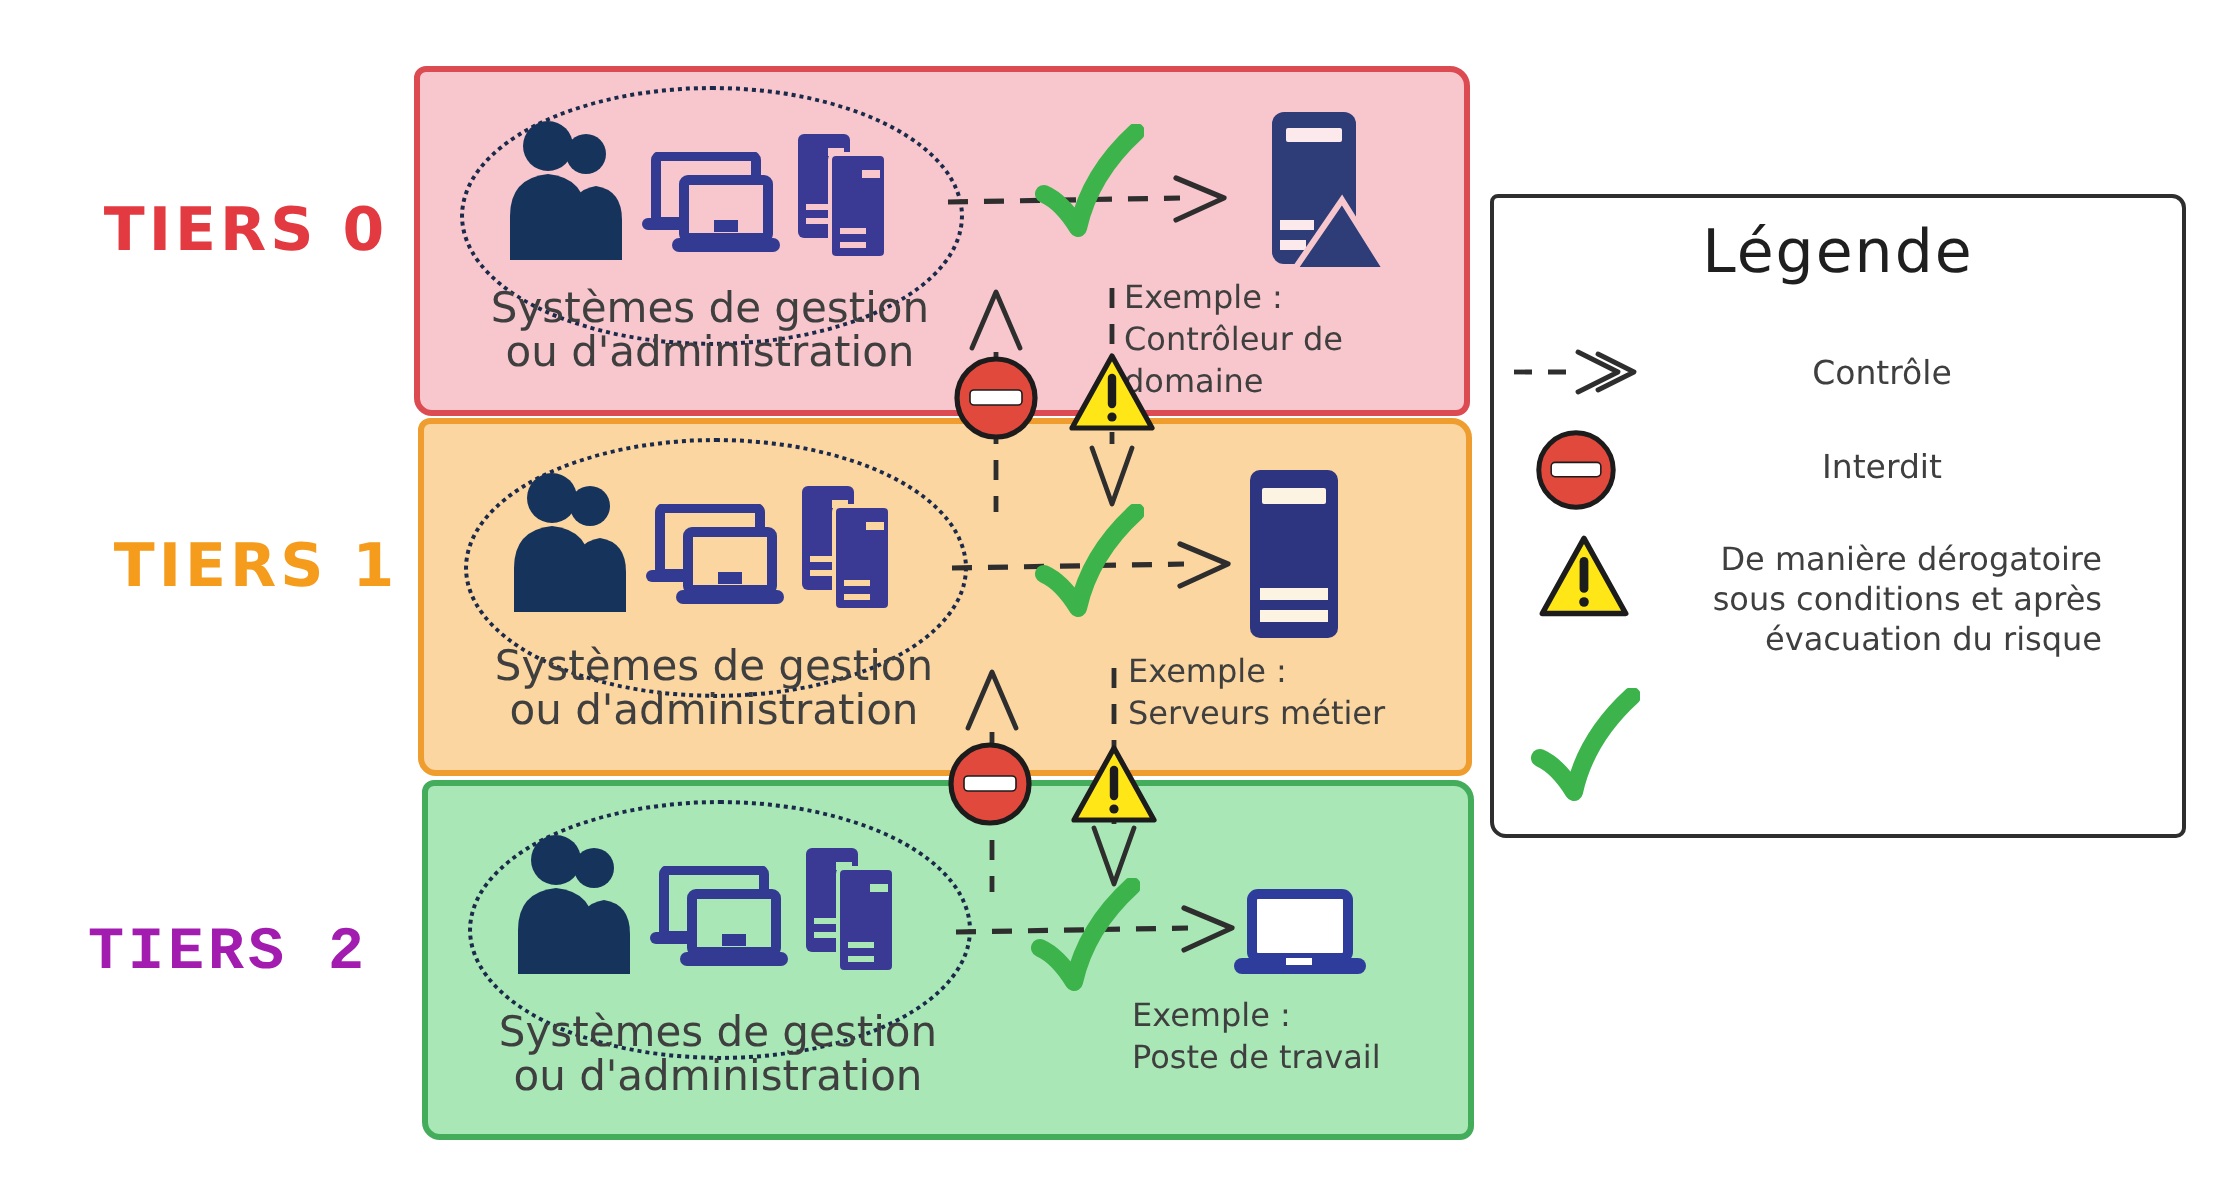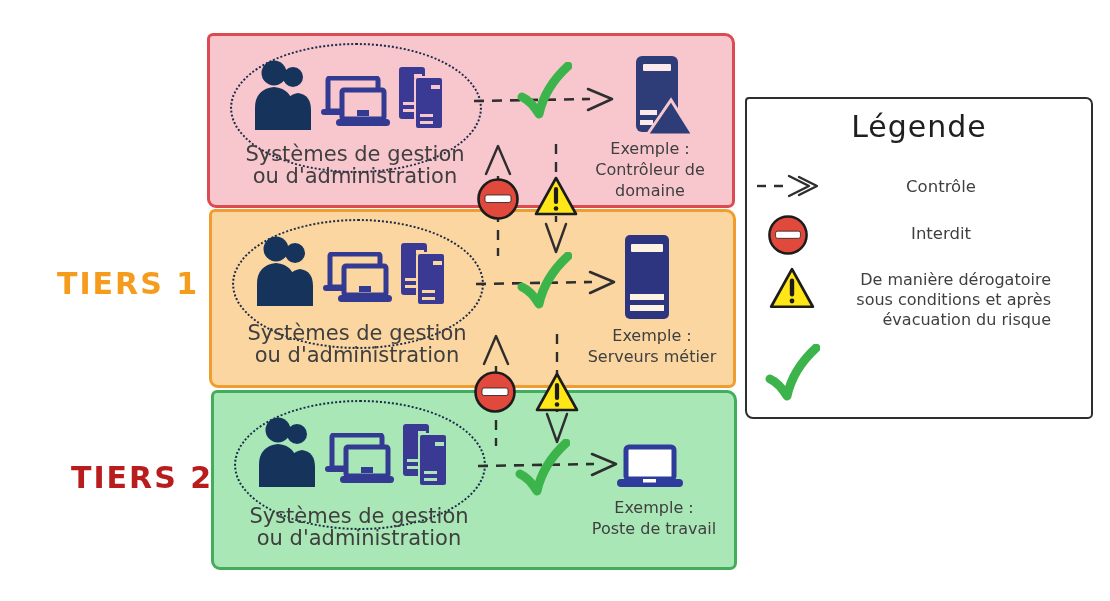--- a/index.html
+++ b/index.html
@@ -11,33 +11,33 @@
 
   
   .band{position:absolute;border:3px solid;border-radius:6px 10px 7px 9px;}
   .band0{left:207px;top:33px;width:522px;height:169px;background:#f7c7cd;border-color:#dc4b52;--bg:#f7c7cd;}
   .band1{left:209px;top:209px;width:521px;height:173px;background:#fbd6a1;border-color:#ef9d2f;--bg:#fbd6a1;}
   .band2{left:211px;top:390px;width:520px;height:174px;background:#a9e7b6;border-color:#44ad5c;--bg:#a9e7b6;}
 
   .tier-label{position:absolute;width:160px;text-align:center;font-size:30px;font-weight:bold;letter-spacing:2px;}
   .tier-label.t0{left:43px;top:98px;color:#e23a40;}
   .tier-label.t1{left:48px;top:266px;color:#f59c1d;}
-  .tier-label.t2{left:62px;top:460px;color:#b91c1c;}
+  .tier-label.t2{left:34px;top:460px;color:#a21caf;font-family:Liberation Mono, monospace;}
 
   
   .ellipse{position:absolute;left:20px;top:7px;width:248px;height:126px;
     border:2.5px dotted #1b2a4a;border-radius:50%;}
   .groupicons{position:absolute;left:44px;top:22px;width:200px;height:76px;display:flex;align-items:flex-end;gap:7px;}
 
   .caption{position:absolute;left:16px;width:258px;text-align:center;font-size:21px;line-height:22px;color:#3f3f3f;}
   .band0 .caption{top:107px;}
   .band1 .caption{top:110px;}
   .band2 .caption{top:112px;}
 
-  .example-caption{position:absolute;left:352px;width:176px;text-align:center;font-size:16px;line-height:21px;color:#3f3f3f;}
+  .example-caption{position:absolute;left:352px;width:176px;font-size:16px;line-height:21px;color:#3f3f3f;}
   .band0 .example-caption{top:102px;}
   .band1 .example-caption{top:113px;}
   .band2 .example-caption{top:104px;}
 
   .harrow{position:absolute;left:262px;width:148px;height:26px;}
   .band0 .harrow{top:51px;}
   .band1 .harrow{top:58px;}
   .band2 .harrow{top:59px;}
 
   .check{position:absolute;width:56px;height:58px;}
@@ -59,20 +59,21 @@
     border:2.5px solid #2e2e2e;border-radius:4px 7px 5px 8px;padding-left:36px;}
   .legend-title{position:absolute;left:0;top:10px;width:100%;text-align:center;font-size:30px;color:#1f1f1f;letter-spacing:1px;}
   .legend-label{position:absolute;left:88px;width:212px;text-align:center;font-size:16.5px;color:#3f3f3f;}
   .legend-lines{position:absolute;left:72px;top:171px;width:232px;text-align:right;font-size:16px;line-height:20px;color:#3f3f3f;}
 </style>
 </head>
 <body>
 
 <div id="canvas">
 
+  <div class="tier-label t0">TIERS 0</div>
   <div class="band band0">
     <div class="ellipse"></div>
     <div class="groupicons">
       <span>
         <svg width="58" height="70" viewBox="0 0 58 70" fill="#16335c">
           <circle cx="39" cy="17" r="10"></circle>
           <path d="M31,70 L31,50 Q31,35 44,33 Q57,35 57,50 L57,70 Z"></path>
           <circle cx="20" cy="13" r="12.5"></circle>
           <path d="M1,70 L1,48 Q1,29 20,27 Q39,29 39,48 L39,70 Z"></path>
         </svg>

